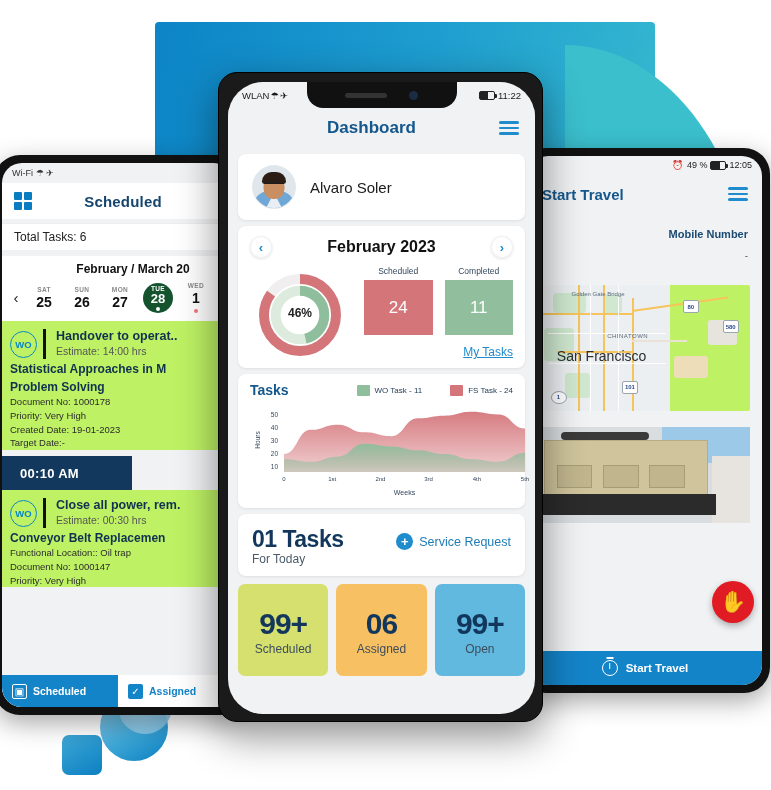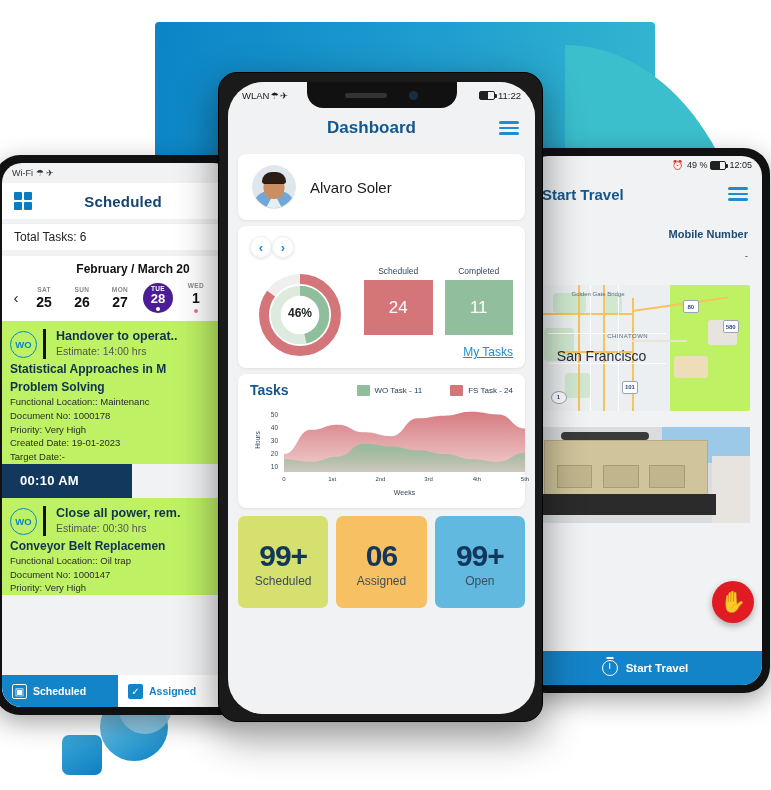--- a/index.html
+++ b/index.html
@@ -58,42 +58,42 @@
   .l-total{ background:#fff; margin:4px 0 0 0; height:27px; display:flex; align-items:center; padding:0 12px; font-size:12px; color:#222; border-top:1px solid #eee;}
   .l-calwrap{ background:#fff; margin-top:6px; padding:6px 0 6px 0; }
   .l-calmonth{ text-align:center; font-size:12px; font-weight:700; color:#111; padding-left:30px; }
   .l-calrow{ display:flex; align-items:center; padding:6px 6px 2px 6px; gap:2px;}
   .cal-arrow{ font-size:15px; color:#222; width:16px; text-align:center; }
   .cal-day{ width:36px; text-align:center; position:relative; }
   .cal-dow{ font-size:6.5px; color:#888; font-weight:700; letter-spacing:.4px; }
   .cal-num{ font-size:14px; font-weight:700; color:#111; margin-top:1px;}
   .cal-day.active{ }
   .cal-day.active .pill{
-    width:30px; height:30px; border-radius:50%; background:#4c1d95; margin:0 auto;
+    width:30px; height:30px; border-radius:50%; background:#14532d; margin:0 auto;
     display:flex; flex-direction:column; align-items:center; justify-content:center;
   }
   .cal-day.active .cal-dow{ color:#fff; }
   .cal-day.active .cal-num{ color:#fff; font-size:13px; margin-top:-1px;}
   .dot{ width:4px;height:4px;border-radius:50%;background:#fff;margin:1px auto 0;}
   .dot.red{ background:#f8737f; margin-top:3px;}
   .task-card{ background:#bef264; padding:8px 10px 0 8px; position:relative; }
   .task-head{ display:flex; align-items:flex-start; gap:6px; }
   .wo-badge{
     min-width:27px;width:27px;height:27px;border-radius:50%;border:1.6px solid #0a86c8;
     color:#0a86c8;font-size:9.5px;font-weight:700;display:flex;align-items:center;justify-content:center;
     margin-top:2px;
   }
   .task-bar{ width:3px; background:#111; align-self:stretch; min-height:30px; margin-right:4px;}
   .task-ttl{ font-size:12.5px; font-weight:700; color:#10324f; line-height:1.15; white-space:nowrap;}
   .task-est{ font-size:10.5px; color:#555; margin-top:2px; white-space:nowrap;}
   .task-sub{ font-size:12px; font-weight:700; color:#10324f; line-height:1.25; margin-top:3px; white-space:nowrap;}
   .task-meta{ font-size:9.5px; color:#2b2b2b; line-height:1.45; white-space:nowrap; }
   .time-chip{
     background:#12395d; color:#fff; font-size:13px; font-weight:700; letter-spacing:.3px;
-    height:34px; display:flex; align-items:center; padding:0 18px; width:130px;
+    height:34px; display:flex; align-items:center; padding:0 18px; margin-top:6px; width:130px;
   }
   .l-bottomnav{
     position:absolute; left:0; bottom:0; width:100%; height:32px; background:#fff;
     display:flex; align-items:center;
   }
   .l-bottomnav .seg{ flex:1; display:flex; align-items:center; gap:6px; height:100%; padding-left:10px;}
   .l-bottomnav .seg.active{ background:#1484c9; color:#fff; }
   .l-bottomnav .seg span{ font-size:10.5px; font-weight:700; }
   .l-bottomnav .seg.active span{ color:#fff; }
   .l-bottomnav .seg:not(.active) span{ color:#1484c9; }
@@ -306,21 +306,20 @@
       <div class="task-head">
         <div class="wo-badge">WO</div>
         <div class="task-bar"></div>
         <div>
           <div class="task-ttl">Handover to operat..</div>
           <div class="task-est">Estimate: 14:00 hrs</div>
         </div>
       </div>
       <div class="task-sub">Statistical Approaches in M</div>
       <div class="task-sub">Problem Solving</div>
-      <div class="task-meta">Functional Location:: Maintenanc</div>
       <div class="task-meta">Document No: 1000178</div>
       <div class="task-meta">Priority: Very High</div>
       <div class="task-meta">Created Date: 19-01-2023</div>
       <div class="task-meta">Target Date:-</div>
     </div>
 
     <div class="time-chip">00:10 AM</div>
 
     <div class="task-card">
       <div class="task-head">
@@ -466,20 +465,21 @@
             <div class="hair"></div>
             <div class="glass"></div>
         </div>
         <div class="profile-name">Alvaro Soler</div>
       </div>
     </div>
 
     <div class="c-card">
       <div class="month-row">
         <div class="circ-arrow">‹</div>
+        <div class="month-txt">February 2023</div>
         <div class="circ-arrow">›</div>
       </div>
 
       <div class="stats-row">
         <div class="donut-wrap">
           <svg width="96" height="90" viewBox="0 0 100 100">
             <circle cx="50" cy="50" r="40" fill="none" stroke="#f0eeee" stroke-width="11"></circle>
             <circle id="donut-outer" cx="50" cy="50" r="40" fill="none" stroke="#d4757a" stroke-width="11" stroke-linecap="butt" transform="rotate(-90 50 50)" stroke-dasharray="213.62830044410592 251.32741228718345"></circle>
             <circle cx="50" cy="50" r="27" fill="none" stroke="#dcebdd" stroke-width="11"></circle>
             <circle id="donut-inner" cx="50" cy="50" r="27" fill="none" stroke="#8fbe9c" stroke-width="11" stroke-linecap="butt" transform="rotate(-90 50 50)" stroke-dasharray="78.03716151517045 169.64600329384882"></circle>
@@ -543,20 +543,30 @@
             <text x="82.2" y="81" text-anchor="middle" font-size="6" fill="#33475c" font-family="Liberation Sans, sans-serif">1st</text>
             <text x="130.4" y="81" text-anchor="middle" font-size="6" fill="#33475c" font-family="Liberation Sans, sans-serif">2nd</text>
             <text x="178.6" y="81" text-anchor="middle" font-size="6" fill="#33475c" font-family="Liberation Sans, sans-serif">3rd</text>
             <text x="226.8" y="81" text-anchor="middle" font-size="6" fill="#33475c" font-family="Liberation Sans, sans-serif">4th</text>
             <text x="275" y="81" text-anchor="middle" font-size="6" fill="#33475c" font-family="Liberation Sans, sans-serif">5th</text>
             <text x="154.5" y="95" text-anchor="middle" font-size="7" fill="#33475c" font-family="Liberation Sans, sans-serif">Weeks</text>
           </svg>
       </div>
     </div>
 
+    <div class="c-card todo-card">
+      <div class="todo-left">
+        <div class="todo-num">01 Tasks</div>
+        <div class="todo-sub">For Today</div>
+      </div>
+      <div class="sr">
+        <div class="sr-plus">+</div>
+        <div class="sr-txt">Service Request</div>
+      </div>
+    </div>
 
     <div class="tiles">
       <div class="tile" id="tile0" style="background: rgb(213, 224, 110);">
         <div class="tile-num">99+</div>
         <div class="tile-lbl">Scheduled</div>
       </div>
       <div class="tile" id="tile1" style="background: rgb(247, 192, 99);">
         <div class="tile-num">06</div>
         <div class="tile-lbl">Assigned</div>
       </div>

